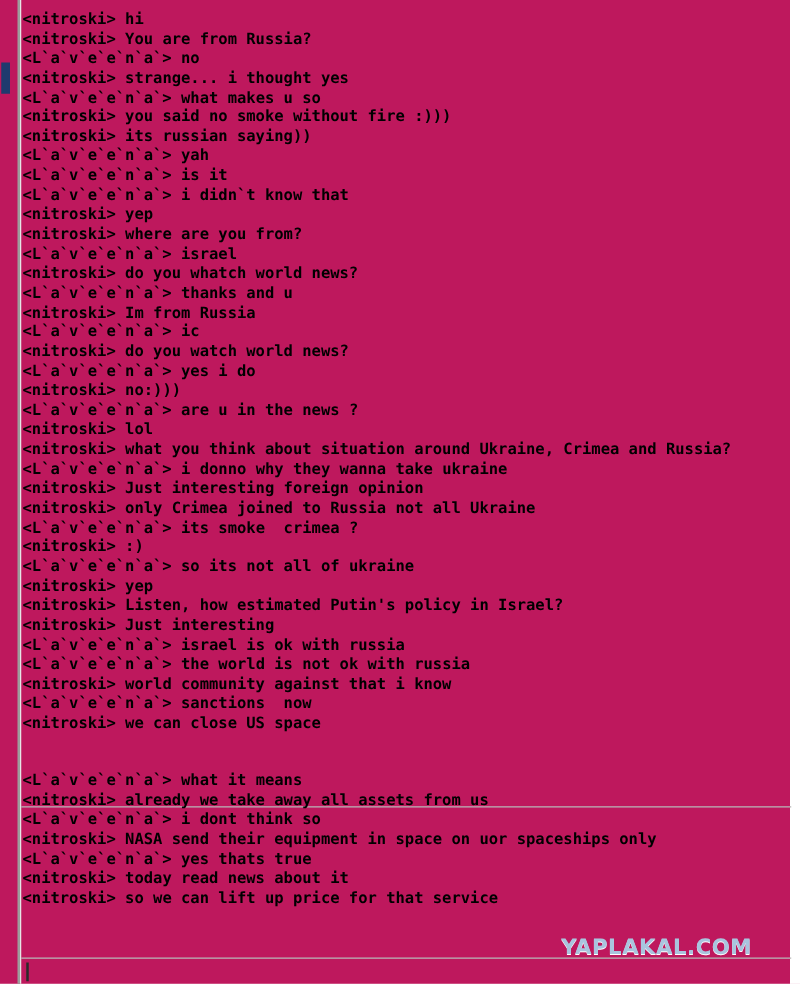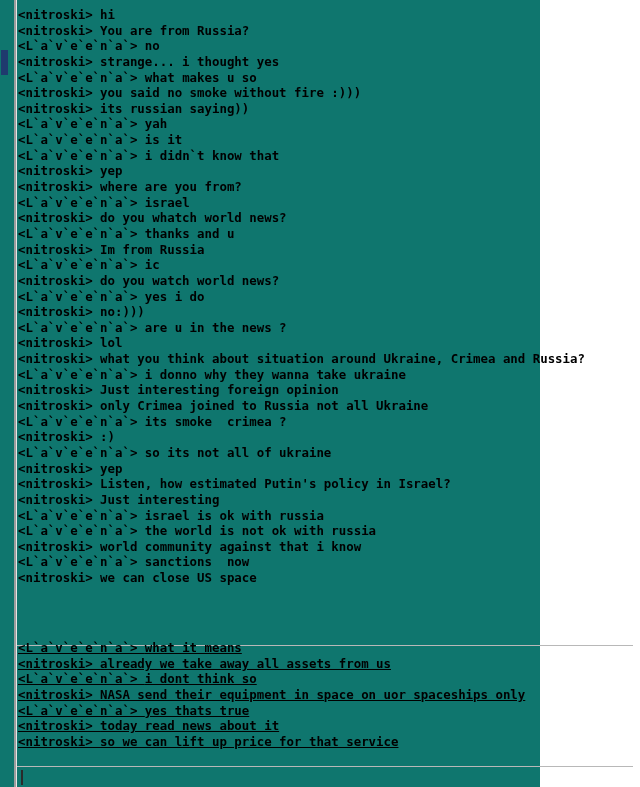--- a/index.html
+++ b/index.html
@@ -9,23 +9,23 @@
   }
   body {
     width: 640px;
     height: 787px;
     overflow: hidden;
     font-family: "DejaVu Sans Mono", "Liberation Mono", monospace;
   }
 
   #app {
     position: relative;
-    width: 540px;
+    width: 632px;
     height: 787px;
-    background: #0f766e;
+    background: #be185d;
   }
 
   
   .edge-marker {
     position: absolute;
     left: 1px;
     top: 50px;
     width: 7px;
     height: 25px;
     background: #1f3a6e;
@@ -50,22 +50,21 @@
   }
 
   
   .chat-log {
     position: absolute;
     left: 18px;
     top: 7px;
     width: 615px;
   }
   .chat-log.lower {
-    top: 640px;
-    text-decoration: underline;
+    top: 616px;
   }
 
   .msg-line {
     height: 15.65px;
     line-height: 15.65px;
     font-size: 12.4px;
     font-weight: bold;
     color: #000000;
     white-space: pre;
     letter-spacing: 0px;
@@ -174,20 +173,21 @@
   <div class="chat-log lower" id="chat-log-lower">
       <div class="msg-line"><span class="nick">&lt;L`a`v`e`e`n`a`&gt; </span><span class="body-text">what it means</span></div>
       <div class="msg-line"><span class="nick">&lt;nitroski&gt; </span><span class="body-text">already we take away all assets from us</span></div>
       <div class="msg-line"><span class="nick">&lt;L`a`v`e`e`n`a`&gt; </span><span class="body-text">i dont think so</span></div>
       <div class="msg-line"><span class="nick">&lt;nitroski&gt; </span><span class="body-text">NASA send their equipment in space on uor spaceships only</span></div>
       <div class="msg-line"><span class="nick">&lt;L`a`v`e`e`n`a`&gt; </span><span class="body-text">yes thats true</span></div>
       <div class="msg-line"><span class="nick">&lt;nitroski&gt; </span><span class="body-text">today read news about it</span></div>
       <div class="msg-line"><span class="nick">&lt;nitroski&gt; </span><span class="body-text">so we can lift up price for that service</span></div>
     </div>
 
+  <div class="watermark">YAPLAKAL.COM</div>
 
   <div class="hrule input-split"></div>
 
   <div class="input-row">
     <div class="caret"></div>
   </div>
 
 </div>
 
 </body></html>

